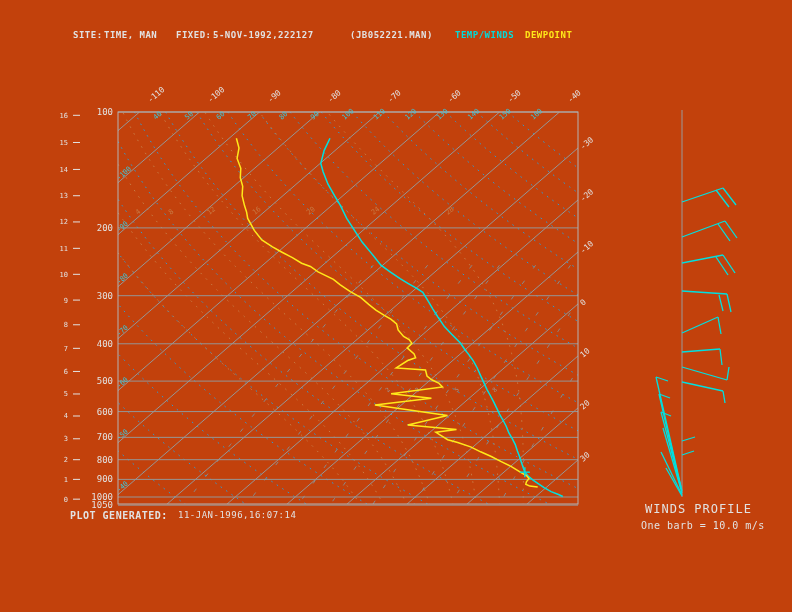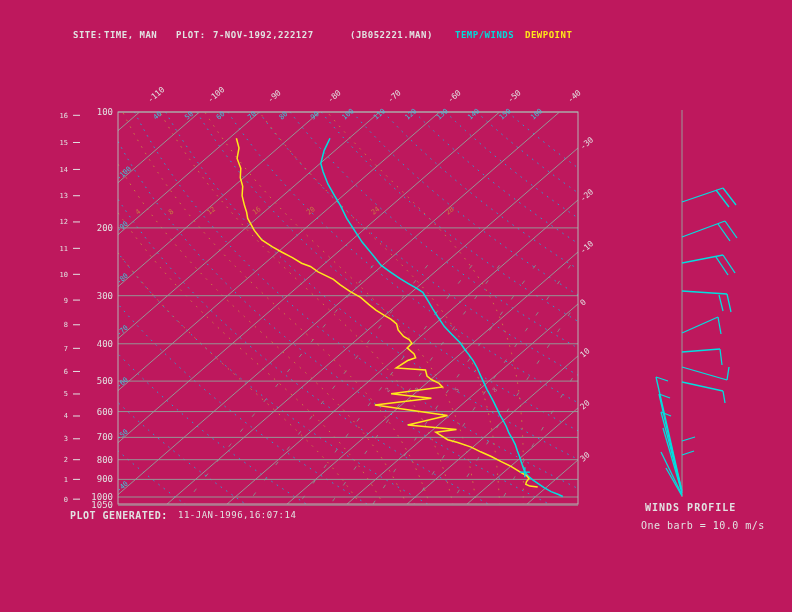--- a/index.html
+++ b/index.html
@@ -1,33 +1,33 @@
 <!DOCTYPE html>
 <html><head>
 <meta charset="utf-8">
 <style>
   html,body{margin:0;padding:0;background:#000;}
-  #stage{position:relative;width:792px;height:612px;background:#be185d;overflow:hidden;
+  #stage{position:relative;width:792px;height:612px;background:#c2410c;overflow:hidden;
          font-family:"DejaVu Sans Mono",monospace;}
   .txt{position:absolute;white-space:pre;letter-spacing:0.5px;}
   .hdr{font-size:9px;font-weight:bold;top:30px;}
   .white{color:#e2e2e2;}
   .cyan{color:#00dcdc;}
   .yellow{color:#ffe81a;}
   svg{position:absolute;left:0;top:0;}
   svg text{font-family:"DejaVu Sans Mono",monospace;}
 </style>
 </head>
 <body>
 
 <div id="stage">
   <span class="txt hdr white" style="left:73px">SITE:</span>
   <span class="txt hdr white" style="left:104px">TIME, MAN</span>
-  <span class="txt hdr white" style="left:176px">PLOT:</span>
-  <span class="txt hdr white" style="left:213px">7-NOV-1992,222127</span>
+  <span class="txt hdr white" style="left:176px">FIXED:</span>
+  <span class="txt hdr white" style="left:213px">5-NOV-1992,222127</span>
   <span class="txt hdr white" style="left:350px">(JB052221.MAN)</span>
   <span class="txt hdr cyan" style="left:455px">TEMP/WINDS</span>
   <span class="txt hdr yellow" style="left:525px">DEWPOINT</span>
 
   <svg id="chart" width="792" height="612">
       <defs>
         <clipPath id="box">
           <rect x="118" y="112" width="460" height="392"></rect>
         </clipPath>
       </defs>
@@ -221,15 +221,15 @@
       <line x1="682" y1="493" x2="663" y2="428" stroke="#00e0e0" stroke-width="1.3"></line>
       <line x1="682" y1="495" x2="661" y2="452" stroke="#00e0e0" stroke-width="1.3"></line>
       <line x1="682" y1="496" x2="666" y2="468" stroke="#00e0e0" stroke-width="1.3"></line>
       <line x1="682" y1="455" x2="694" y2="451" stroke="#00e0e0" stroke-width="1.3"></line>
       <line x1="682" y1="441" x2="695" y2="437" stroke="#00e0e0" stroke-width="1.3"></line>
     </svg>
 
   <span class="txt white" style="left:70px;top:510px;font-size:10px;font-weight:bold">PLOT GENERATED:</span>
   <span class="txt white" style="left:178px;top:510px;font-size:9px;font-weight:normal">11-JAN-1996,16:07:14</span>
 
-  <span class="txt white" style="left:645px;top:502px;font-size:10px;font-weight:bold;letter-spacing:1px">WINDS PROFILE</span>
+  <span class="txt white" style="left:645px;top:502px;font-size:12px;font-weight:normal;letter-spacing:1px">WINDS PROFILE</span>
   <span class="txt white" style="left:641px;top:520px;font-size:10px">One barb = 10.0 m/s</span>
 </div>
 
 </body></html>

